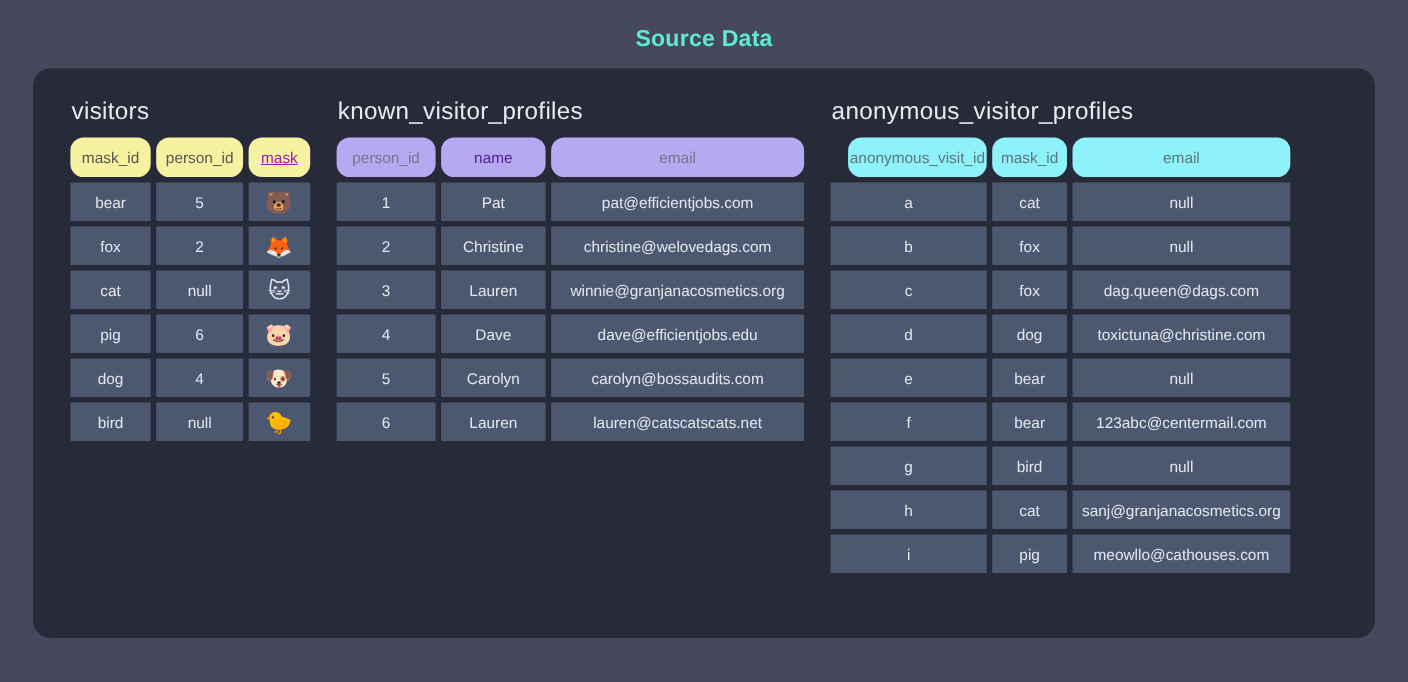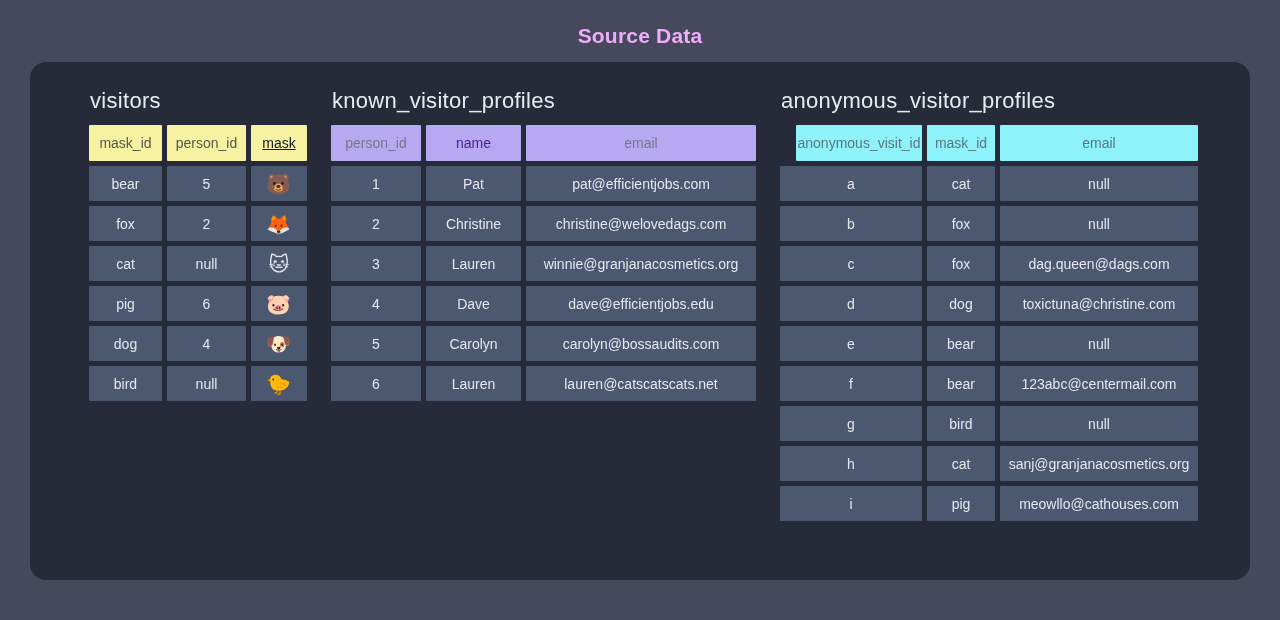--- a/index.html
+++ b/index.html
@@ -10,35 +10,35 @@
     width: 1280px;
     height: 620px;
     background: #45495b;
     font-family: "Liberation Sans", sans-serif;
     overflow: hidden;
   }
   .page-title {
     margin: 0;
     padding-top: 24px;
     text-align: center;
-    color: #f0abfc;
+    color: #5eead4;
     font-size: 21px;
     font-weight: bold;
     letter-spacing: 0.2px;
   }
   .panel {
     position: absolute;
     left: 30px;
     top: 62px;
     width: 1220px;
     height: 518px;
     background: #272b39;
     border-radius: 16px;
     box-sizing: border-box;
-    padding: 26px 0 0 59px;
+    padding: 26px 0 0 34px;
   }
   .tables {
     display: flex;
     align-items: flex-start;
   }
   .table-block { flex: 0 0 auto; }
   .table-block + .table-block { margin-left: 24px; }
   .table-title {
     margin: 0 0 11px 1px;
     color: #e9eaee;
@@ -49,21 +49,21 @@
   .grid {
     display: grid;
     gap: 5px;
   }
   .hcell {
     height: 36px;
     display: flex;
     align-items: center;
     justify-content: center;
     font-size: 14px;
-    border-radius: 1px;
+    border-radius: 12px;
   }
   .cell {
     height: 35px;
     background: #4c5870;
     color: #e4e7ed;
     display: flex;
     align-items: center;
     justify-content: center;
     font-size: 14px;
     border-radius: 1px;
@@ -78,21 +78,21 @@
 
 <h1 class="page-title">Source Data</h1>
 
 <div class="panel">
   <div class="tables" id="tables">
       <section class="table-block">
         <h2 class="table-title">visitors</h2>
         <div class="grid" style="grid-template-columns: 73px 79px 56px;">
           <div class="hcell" style="background: rgb(246, 242, 162); color: rgb(86, 88, 78);">mask_id</div>
           <div class="hcell" style="background: rgb(246, 242, 162); color: rgb(86, 88, 78);">person_id</div>
-          <div class="hcell" style="background: rgb(246, 242, 162); color: #0f172a; text-decoration: underline;">mask</div>
+          <div class="hcell" style="background: rgb(246, 242, 162); color: #a21caf; text-decoration: underline;">mask</div>
           <div class="cell">bear</div>
           <div class="cell">5</div>
           <div class="cell emoji">🐻</div>
           <div class="cell">fox</div>
           <div class="cell">2</div>
           <div class="cell emoji">🦊</div>
           <div class="cell">cat</div>
           <div class="cell">null</div>
           <div class="cell emoji">🐱</div>
           <div class="cell">pig</div>

